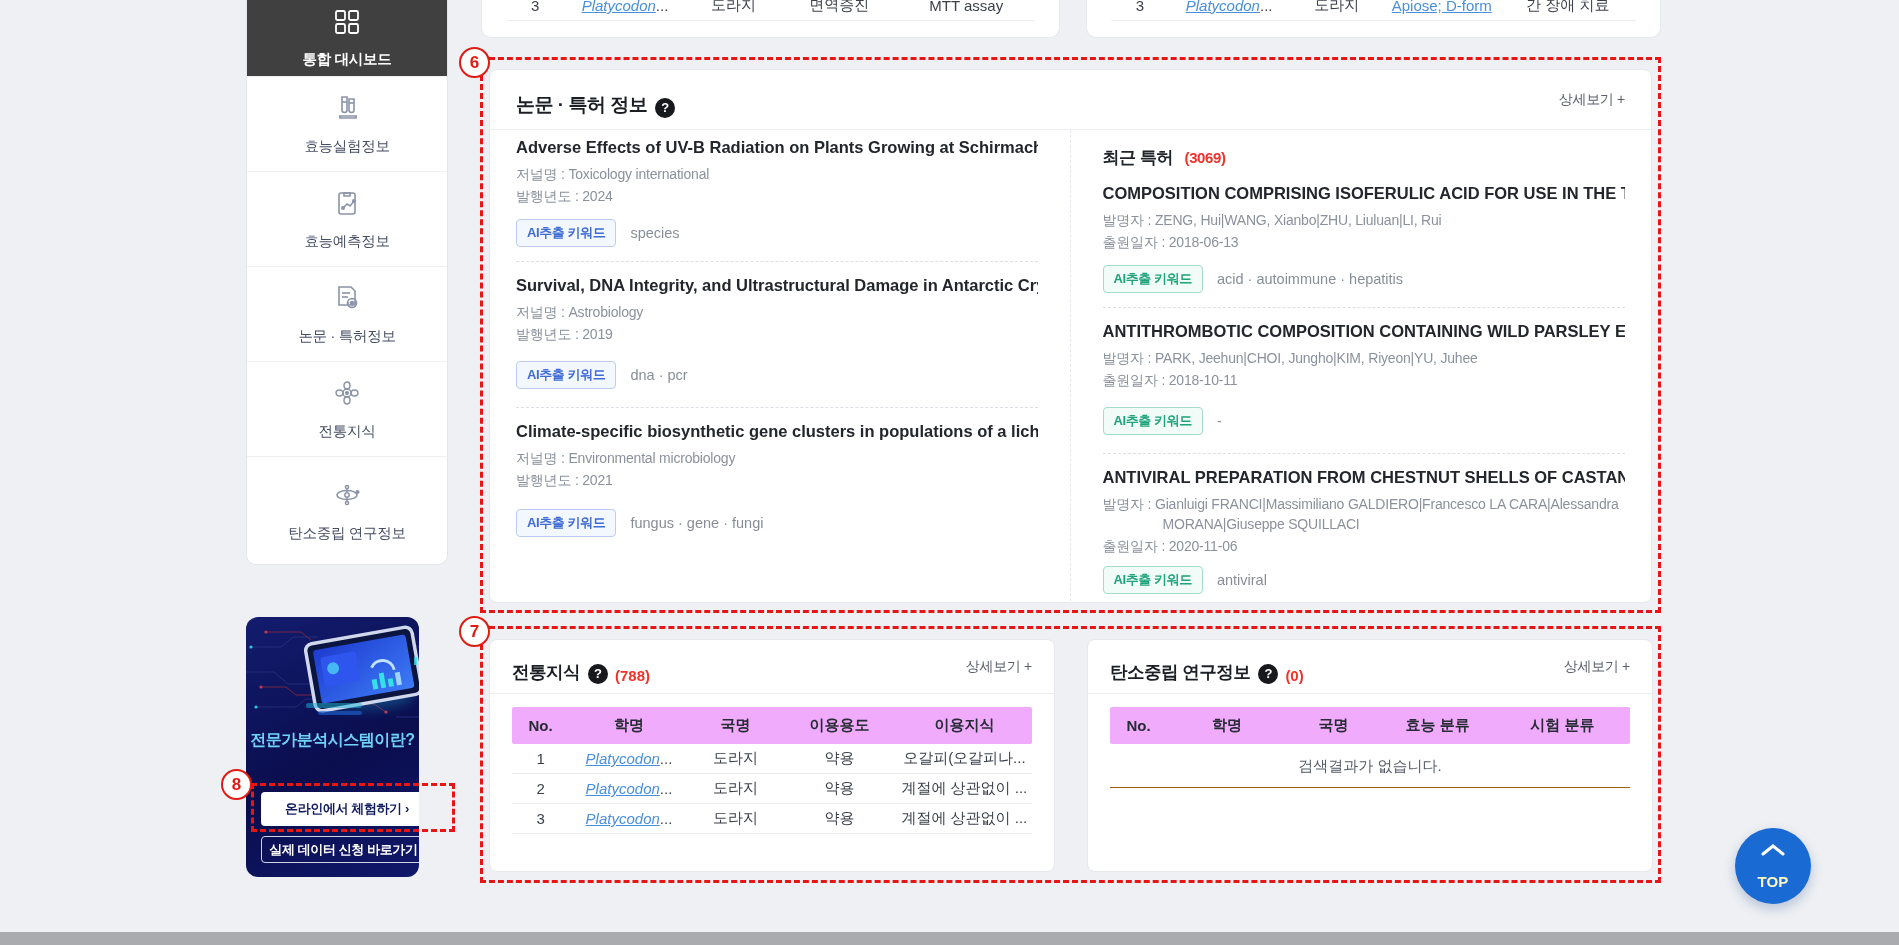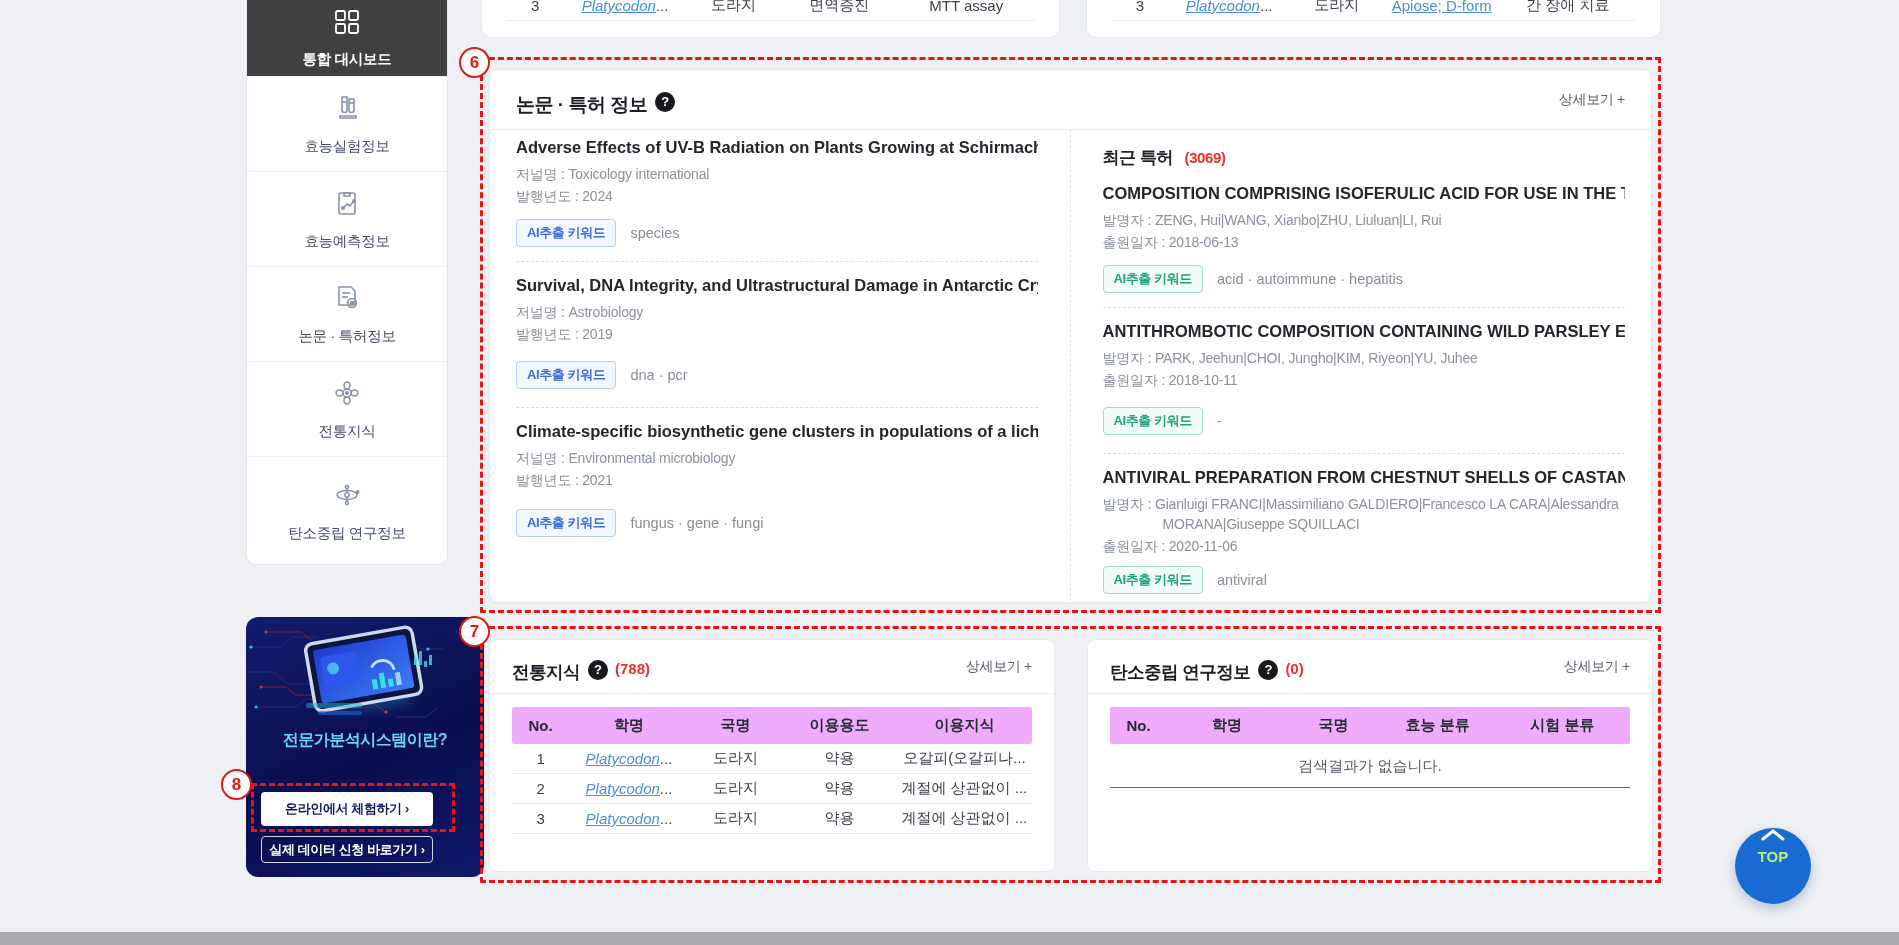--- a/index.html
+++ b/index.html
@@ -23,21 +23,21 @@
   }
   .side-item:first-child { height:77px; }
   .side-item:last-child { height:107px; border-bottom:none; }
   .side-item .icn { margin-bottom:9px; color:#8a93a8; display:block; }
   .side-label { font-size:14.5px; color:#454d63; letter-spacing:-0.3px; }
   .side-item.active { background:#404040; }
   .side-item.active .icn { color:#fff; }
   .side-item.active .side-label { color:#fff; font-weight:bold; }
   
   .promo {
-    position:absolute; left:246px; top:617px; width:238px; height:260px;
+    position:absolute; left:246px; top:617px; width:173px; height:260px;
     border-radius:12px; overflow:hidden;
     background:linear-gradient(155deg,#131c6e 0%,#0a0e4e 55%,#10186a 100%);
   }
   .promo-art { position:relative; width:202px; height:112px; }
   .promo-title { margin-top:1px; text-align:center; color:#6fd2f8; font-size:16px; font-weight:bold; letter-spacing:-0.5px; }
   .promo-body { margin-top:7px; text-align:center; color:#eef2fb; font-size:13px; line-height:1.5; letter-spacing:-0.4px; }
   .promo-btn {
     position:absolute; left:15px; width:172px; display:flex; align-items:center; justify-content:center;
     font-family:inherit; font-size:13px; font-weight:bold; letter-spacing:-0.4px; cursor:pointer;
   }
@@ -73,21 +73,21 @@
   }
   .num6 { left:459px; top:47px; }
   .num7 { left:459px; top:616px; }
   .num8 { left:221px; top:769px; }
   
   .card6 { left:489px; top:69px; width:1163px; height:534px; overflow:hidden; }
   .card-head {
     display:flex; align-items:center; justify-content:space-between;
     padding:0 26px; height:60px; border-bottom:1px solid #ebedf0;
   }
-  .head-left { display:flex; align-items:flex-start;margin-top:10px; }
+  .head-left { display:flex; align-items:flex-end;margin-top:10px; }
   .sec-title { font-size:19px; font-weight:bold; color:#1b1e24; letter-spacing:-0.5px; }
   .qmark {
     width:20px; height:20px; border-radius:50%; background:#17191d; color:#fff;
     font-size:13px; font-weight:bold; display:inline-flex; align-items:center; justify-content:center;
     margin-left:8px; cursor:pointer;
   }
   .cnt { margin-left:7px; font-size:15px; font-weight:bold; color:#f03228; }
   .detail-link { font-size:14px; color:#5a606b; cursor:pointer; letter-spacing:-0.3px; }
   .card6-body { display:flex; padding:0 26px; }
   .pp-col { width:50%; }
@@ -118,23 +118,23 @@
     padding:0 22px; height:54px; border-bottom:1px solid #ebedf0;
   }
   .card7-head .sec-title { font-size:17.5px; }
   .mini-table { margin:13px 22px 0; font-size:15px; }
   .mt-head { background:#f0abfc; height:37px; font-weight:bold; color:#272b33; border-radius:2px; }
   .mt-row { height:30px; color:#3a3f4a; border-bottom:1px solid #e9ebee; }
   .mt-empty { height:44px; line-height:44px; text-align:center; color:#555a64; border-bottom:1px solid #a16207; font-size:15px; }
   
   .top-btn {
     position:absolute; left:1735px; top:828px; width:76px; height:76px; border-radius:50%;
-    background:#1a6ad3; color:#bef264; border:none; cursor:pointer;
-    display:flex; flex-direction:column; align-items:center; justify-content:flex-start;
-    box-shadow:0 5px 12px rgba(20,60,140,0.25); font-family:inherit;
+    background:#1a6ad3; color:#fef9c3; border:none; cursor:pointer;
+    display:flex; flex-direction:column; align-items:center; justify-content:center;
+    box-shadow:0 5px 12px rgba(20,60,140,0.25); font-family:inherit;gap:10px;
   }
   .top-btn .chev { margin-bottom:3px; }
   .top-btn .top-label { font-size:15px; font-weight:bold; letter-spacing:0.2px; }
   .footer-bar { position:absolute; left:0; top:932px; width:1899px; height:13px; background:#a9abae; }
 </style>
 </head>
 <body>
 
 <div class="page">
 

